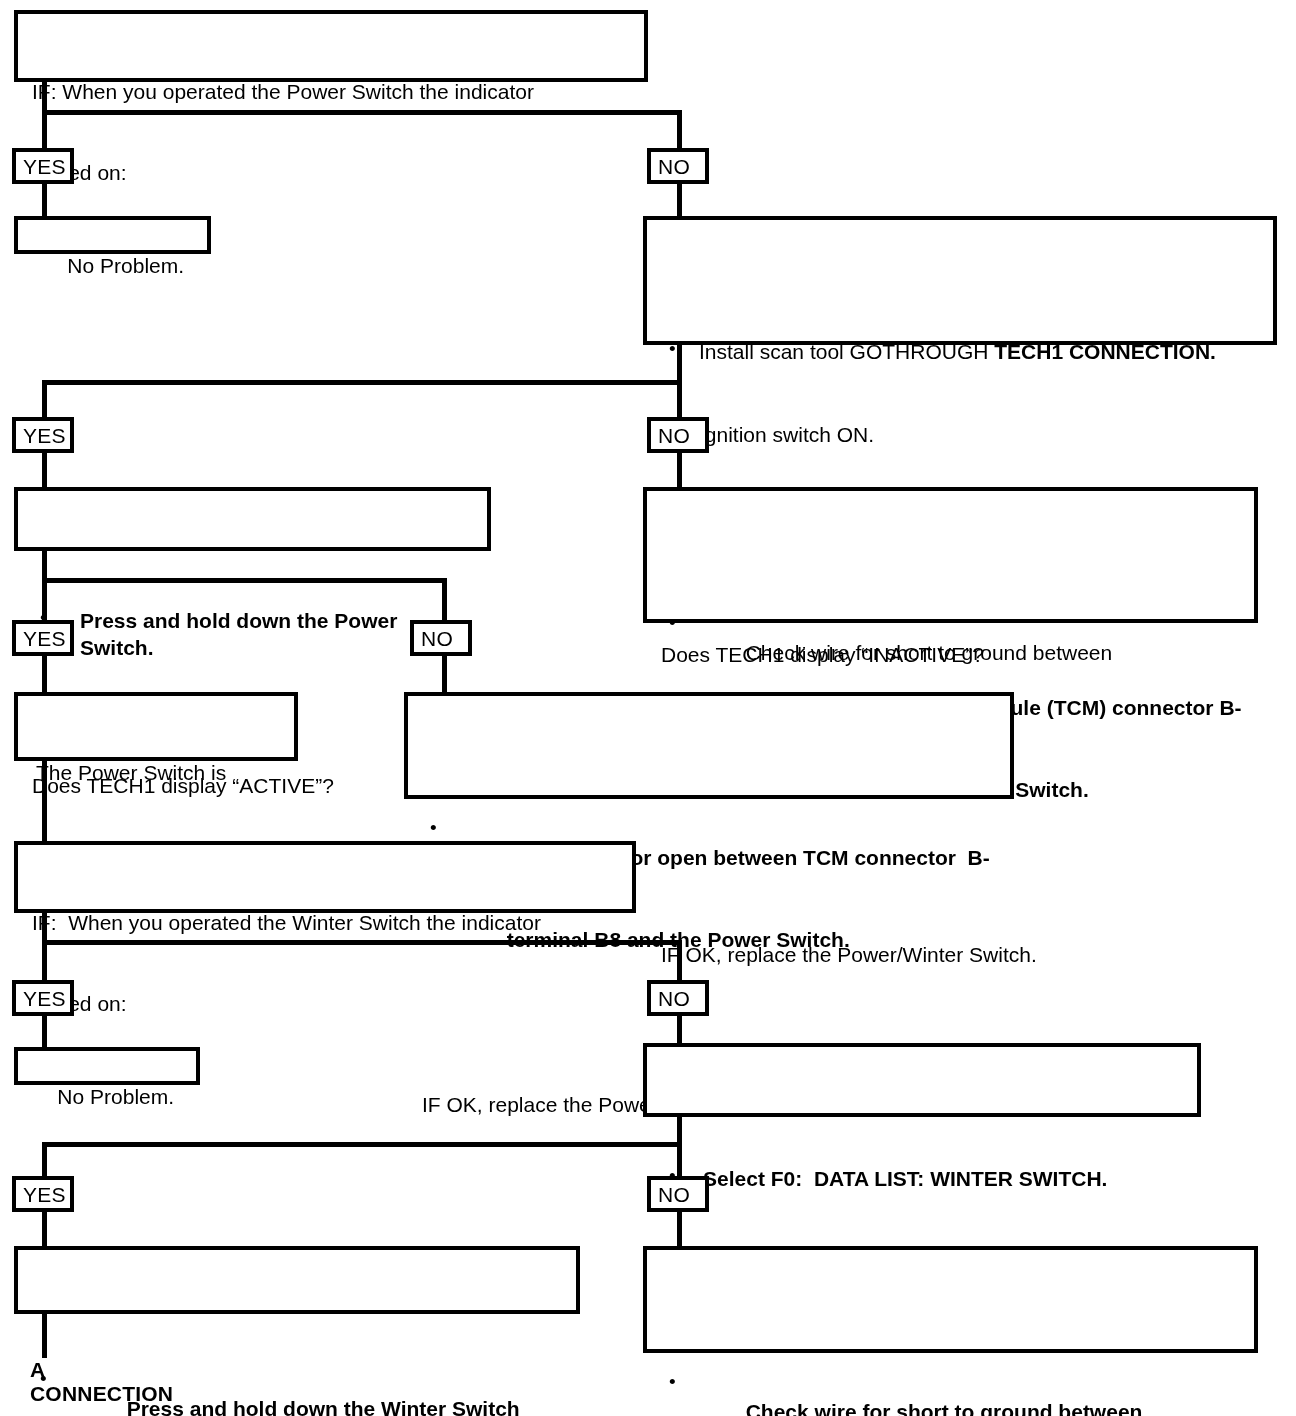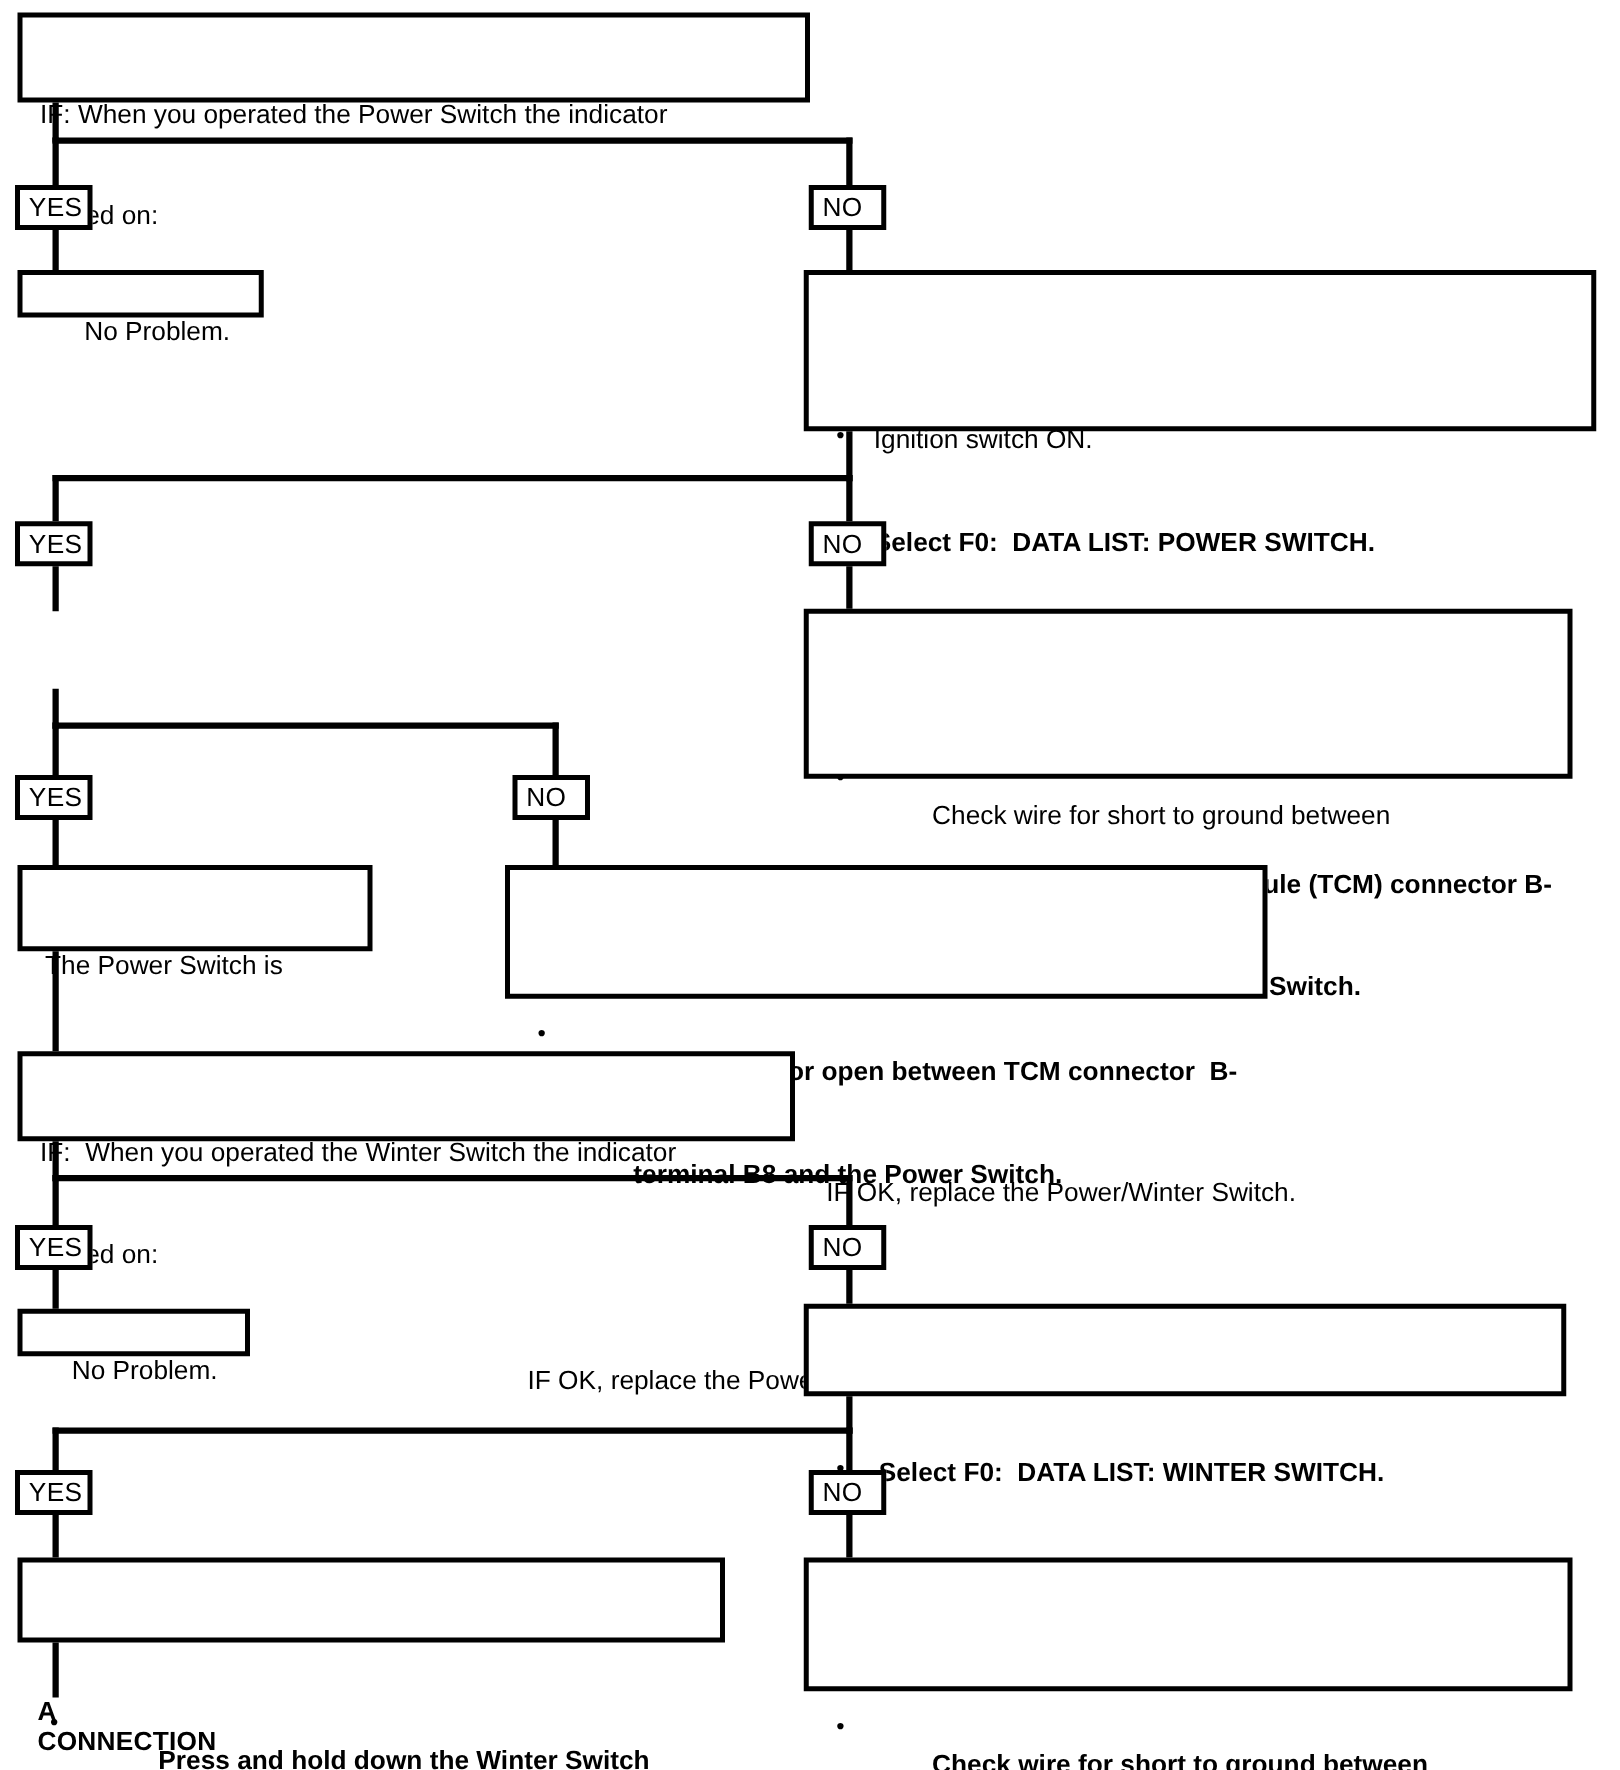--- a/index.html
+++ b/index.html
@@ -104,20 +104,21 @@
 
   <div class="vline" style="left:42px; top:184px; height:34px;"></div>
   <div class="vline" style="left:677px; top:184px; height:34px;"></div>
 
   <div class="node" style="left:14px; top:216px; width:197px; height:38px; padding-top:5px; padding-left:26px;">
     <span>No Problem.</span>
   </div>
 
   <div class="node" style="left:643px; top:216px; width:634px; height:129px;">
     <ul class="blist">
+      <li><span>Install scan tool GOTHROUGH </span><span class="b">TECH1 CONNECTION.</span></li>
       <li><span>Ignition switch ON.</span></li>
       <li><span class="b">Select F0:  DATA LIST: POWER SWITCH.</span></li>
     </ul>
     <div class="tail">Does TECH1 display “INACTIVE”?</div>
   </div>
 
   <div class="vline" style="left:677px; top:345px; height:40px;"></div>
   <div class="hline" style="left:42px; top:380px; width:640px;"></div>
   <div class="vline" style="left:42px; top:380px; height:39px;"></div>
   <div class="vline" style="left:677px; top:380px; height:39px;"></div>
@@ -125,20 +126,26 @@
   <div class="label-box" style="left:12px; top:417px; width:62px; height:36px;">
     <span>YES</span>
   </div>
   <div class="label-box" style="left:647px; top:417px; width:62px; height:36px;">
     <span>NO</span>
   </div>
 
   <div class="vline" style="left:42px; top:453px; height:36px;"></div>
   <div class="vline" style="left:677px; top:453px; height:36px;"></div>
 
+  <div class="node" style="left:14px; top:487px; width:477px; height:64px; padding-top:7px;">
+    <ul class="blist">
+      <li style="padding-left:48px;"><span class="b">Press and hold down the Power Switch.</span></li>
+    </ul>
+    <div class="tail">Does TECH1 display “ACTIVE”?</div>
+  </div>
 
   <div class="node" style="left:643px; top:487px; width:615px; height:136px; padding-top:12px;">
     <ul class="blist">
       <li>
         <span>Check wire for short to ground between</span><br>
         <span class="b">Transmission Control Module (TCM) connector </span><span class="b">B-39</span><br>
         <span class="b">terminal </span><span class="b">B8</span><span class="b"> and the Power Switch.</span>
       </li>
     </ul>
     <div class="tail">IF OK, replace the Power/Winter Switch.</div>
@@ -193,21 +200,21 @@
     <span>NO</span>
   </div>
 
   <div class="vline" style="left:42px; top:1016px; height:33px;"></div>
   <div class="vline" style="left:677px; top:1016px; height:33px;"></div>
 
   <div class="node" style="left:14px; top:1047px; width:186px; height:38px; padding-top:5px; padding-left:16px;">
     <span>No Problem.</span>
   </div>
 
-  <div class="node" style="left:643px; top:1043px; width:610px; height:74px; padding-top:9px;">
+  <div class="node" style="left:643px; top:1043px; width:558px; height:74px; padding-top:9px;">
     <ul class="blist">
       <li style="padding-left:42px;"><span class="b">Select F0:  DATA LIST: WINTER SWITCH.</span></li>
     </ul>
     <div class="tail">Does TECH1 display “INACTIVE”?</div>
   </div>
 
   <div class="vline" style="left:677px; top:1117px; height:30px;"></div>
   <div class="hline" style="left:42px; top:1142px; width:640px;"></div>
   <div class="vline" style="left:42px; top:1142px; height:36px;"></div>
   <div class="vline" style="left:677px; top:1142px; height:36px;"></div>

